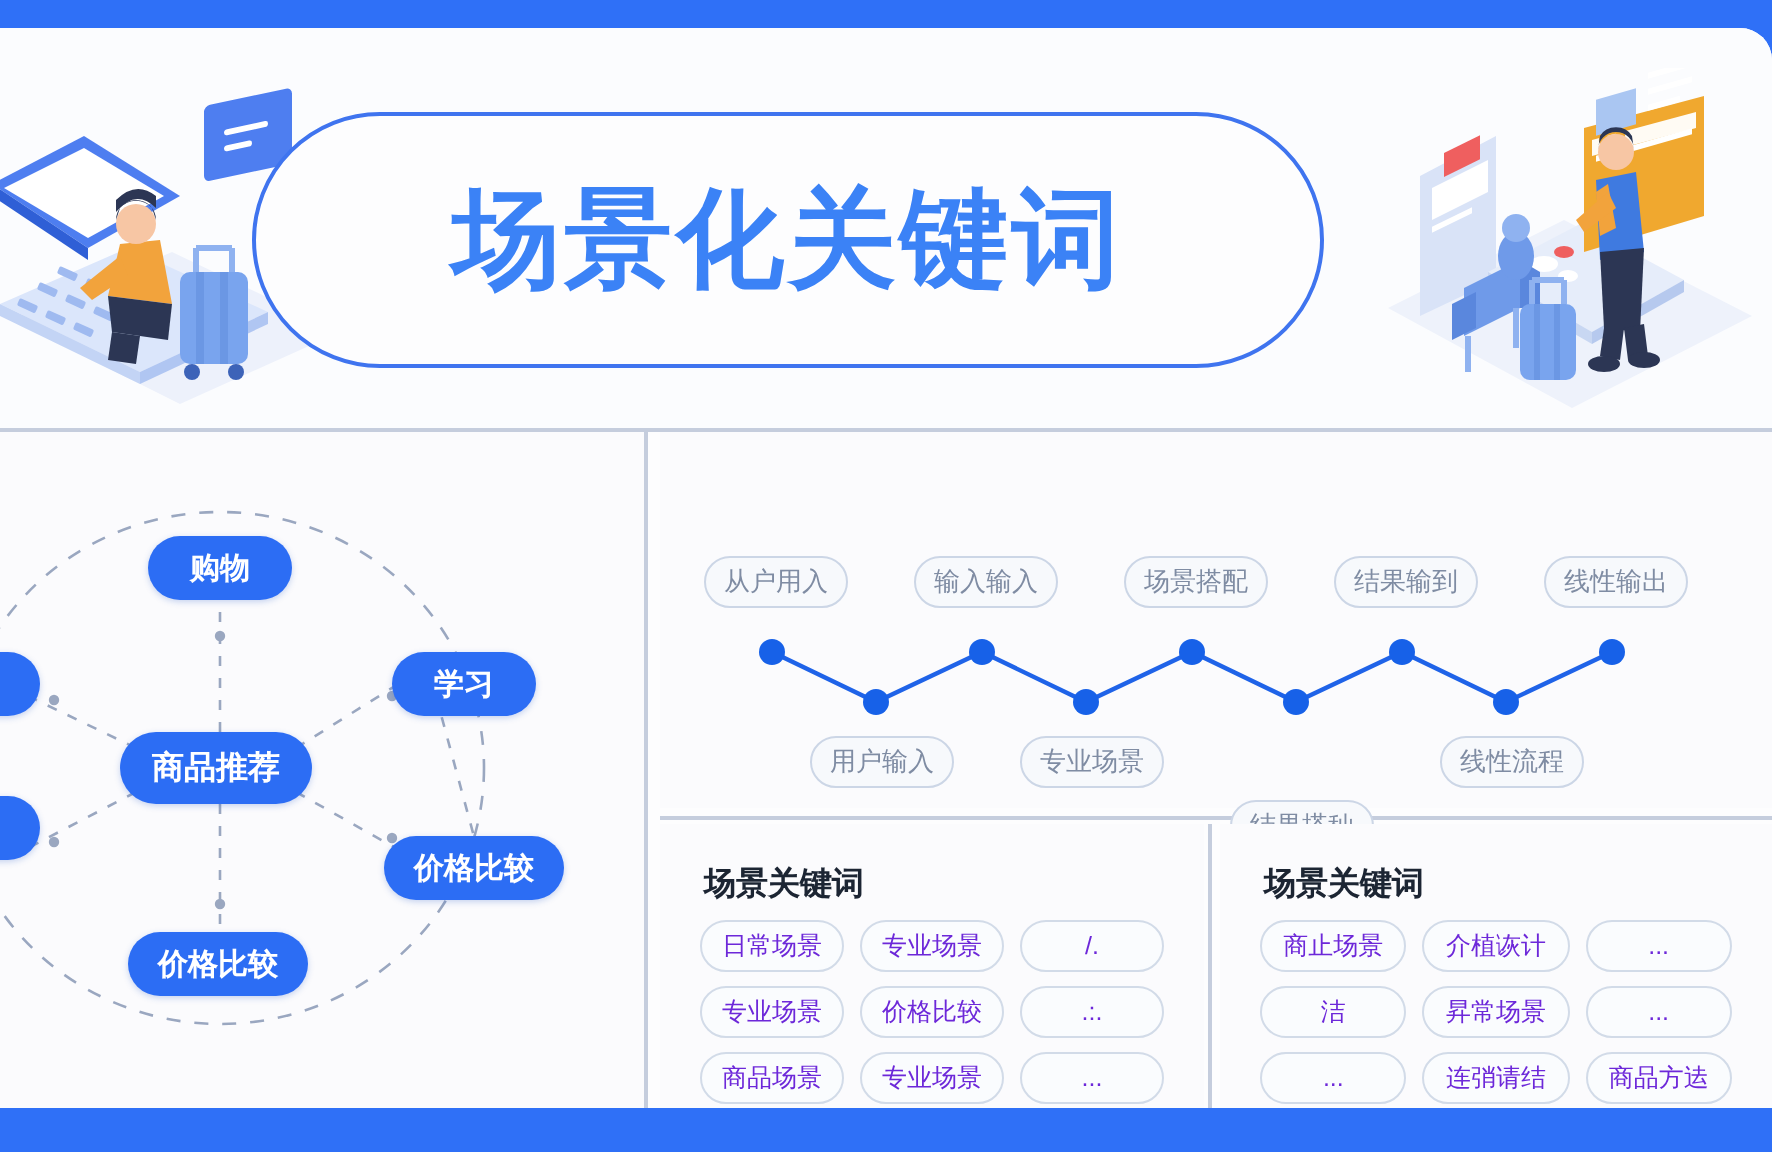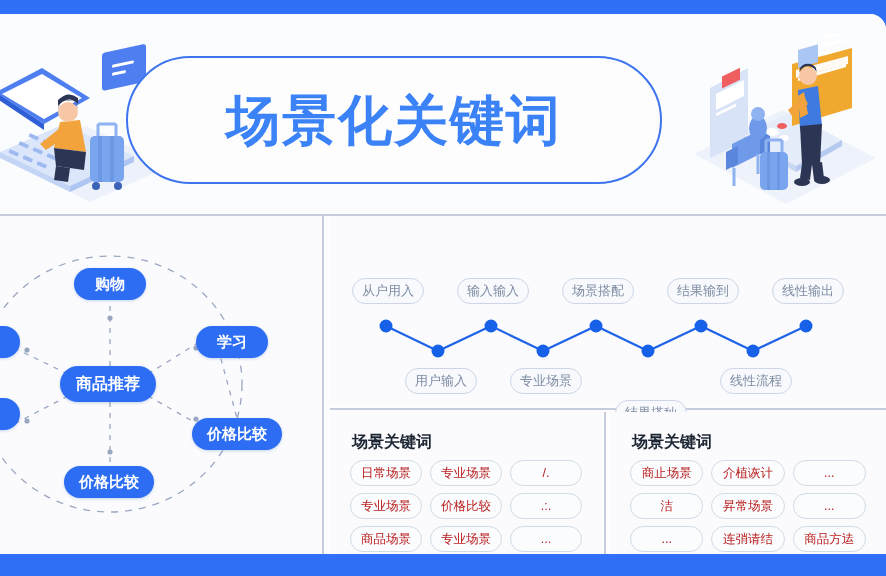--- a/index.html
+++ b/index.html
@@ -123,21 +123,21 @@
     position: absolute;
     display: grid;
     grid-template-columns: repeat(3, 1fr);
     gap: 7px 8px;
   }
   .tag {
     height: 26px;
     border: 1px solid #d2dbe8;
     border-radius: 13px;
     background: #fafcfe;
-    color: #b91c1c;
+    color: #6d28d9;
     font-size: 12.5px;
     display: flex; align-items: center; justify-content: center;
     white-space: nowrap;
     overflow: hidden;
   }
 </style>
 </head>
 <body>
 
 <div id="page">

